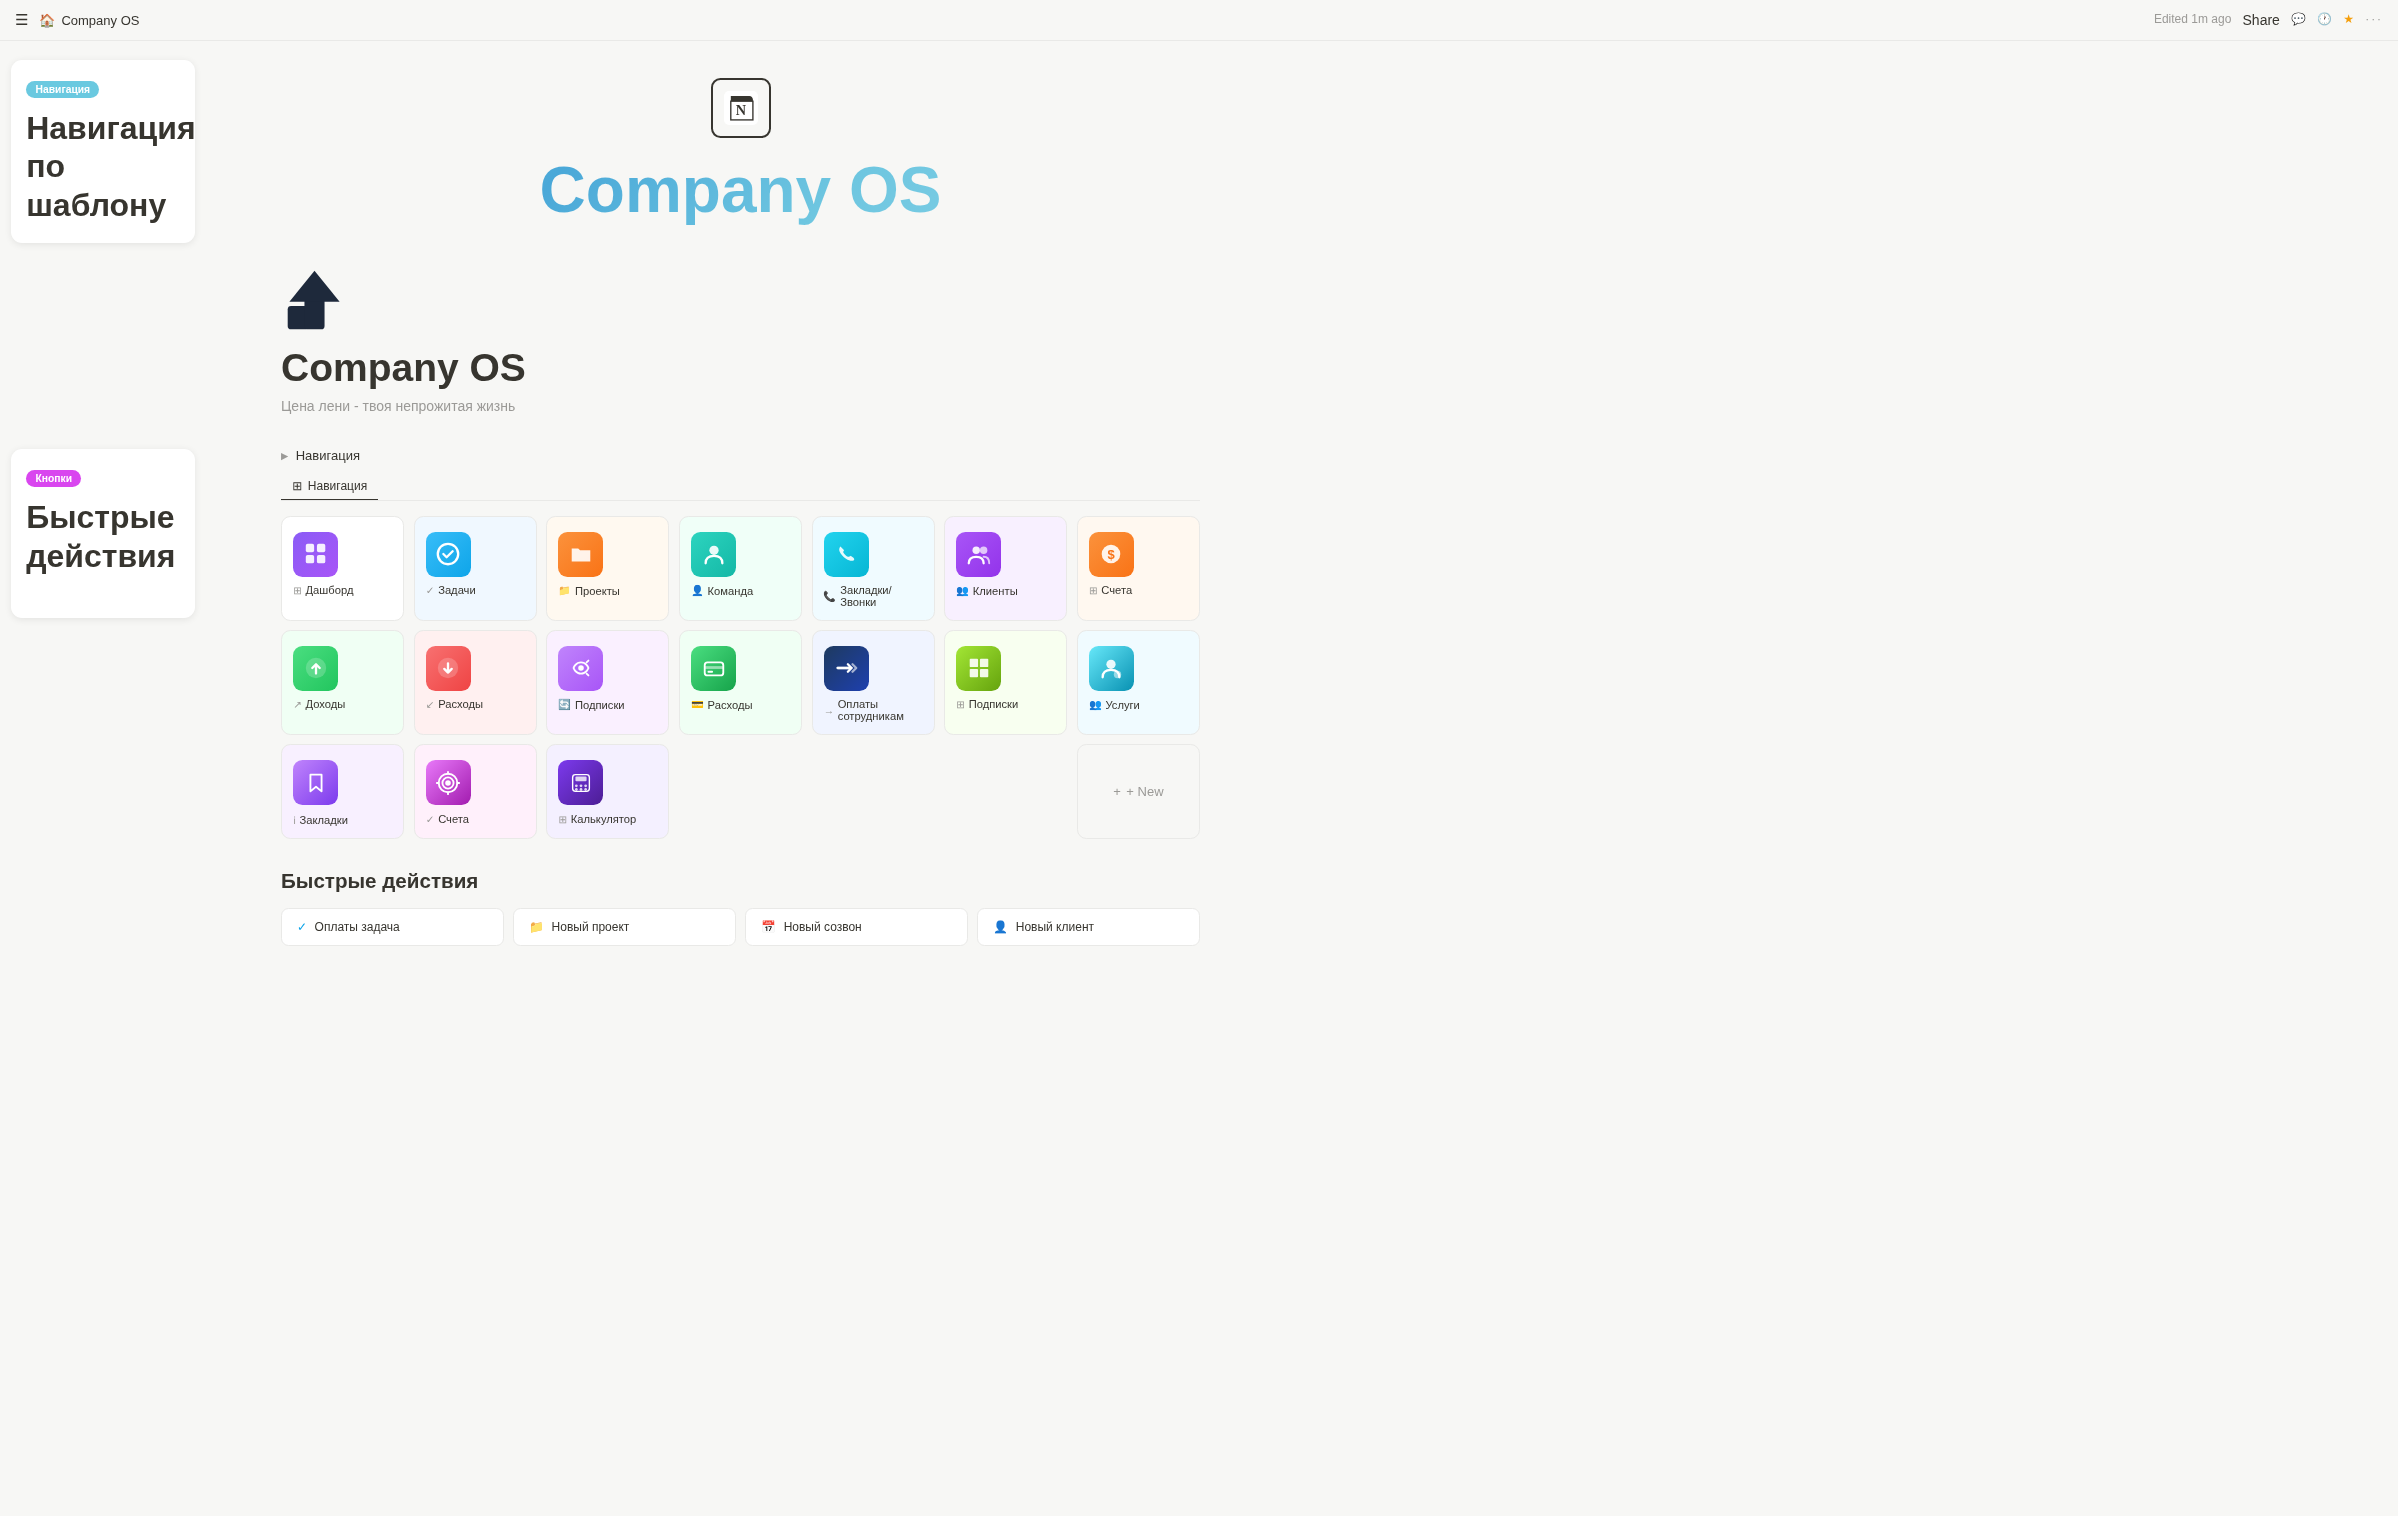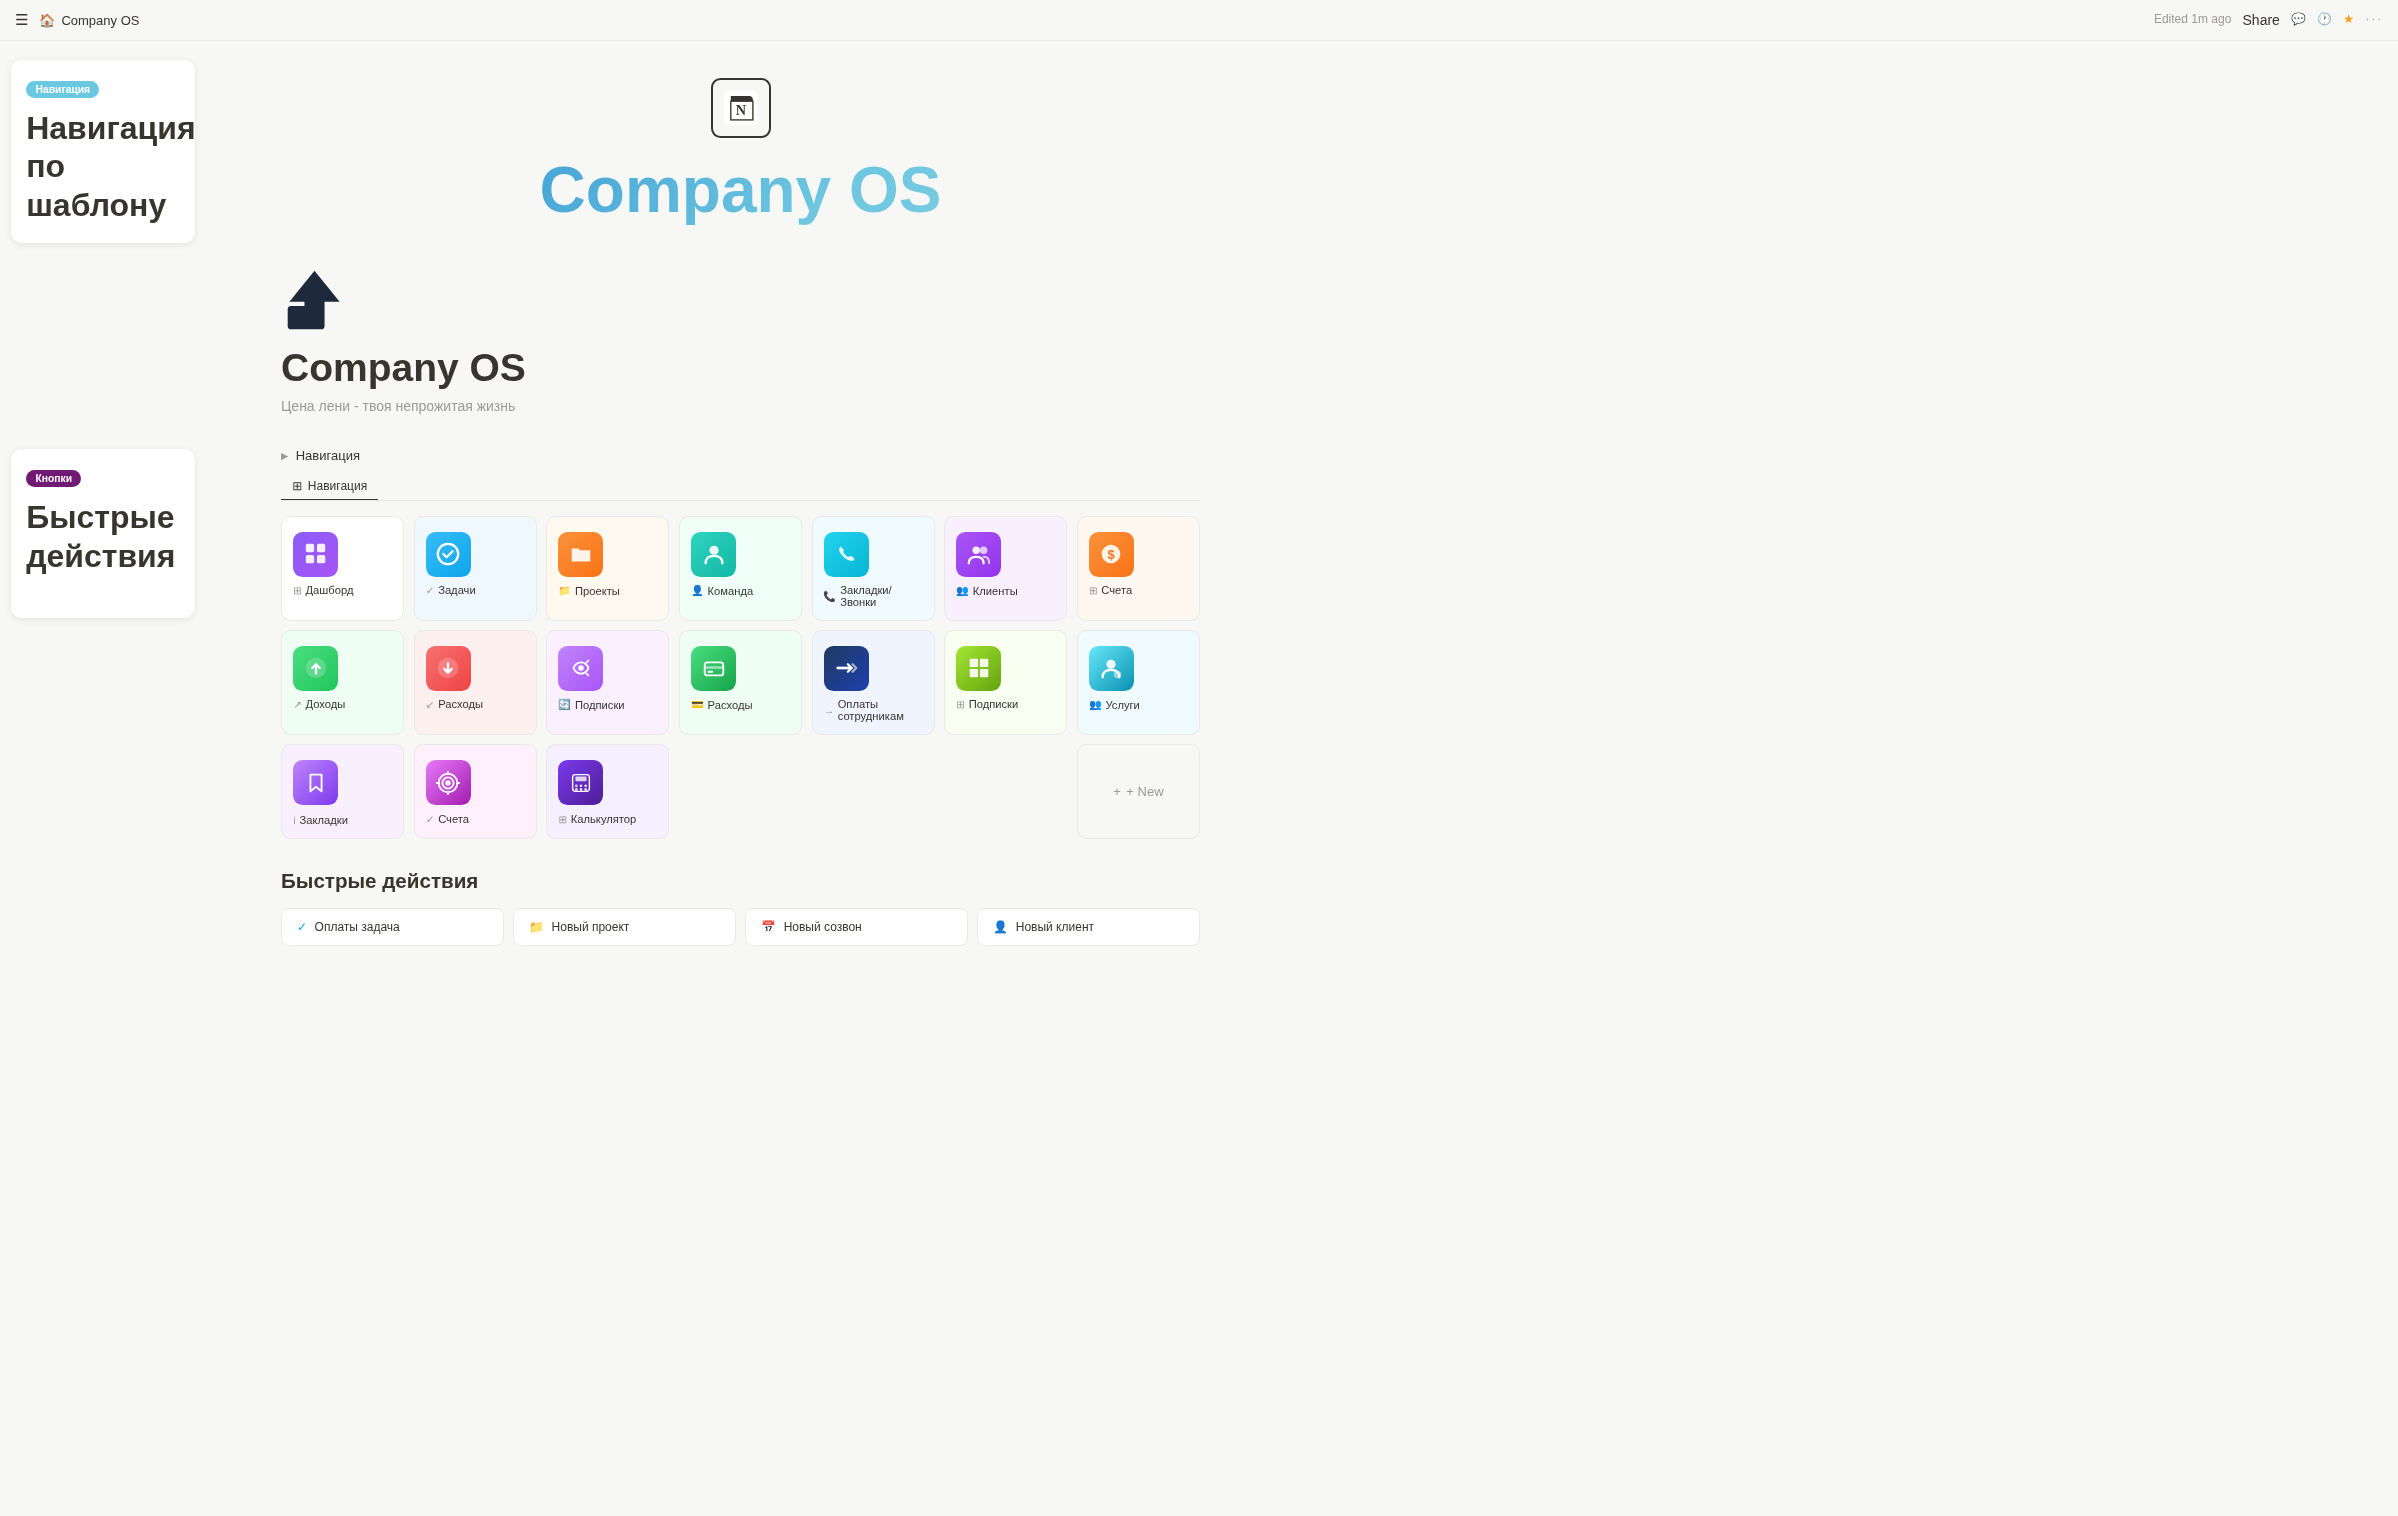--- a/index.html
+++ b/index.html
@@ -72,21 +72,21 @@
     .hint-badge {
       display: inline-block;
       padding: 2.8px 9.4px;
       border-radius: 19px;
       font-size: 10.3px;
       font-weight: 600;
       color: white;
       margin-bottom: 11.2px;
     }
     .hint-badge.nav { background: #6ac9e0; }
-    .hint-badge.quick { background: #701a75; }
+    .hint-badge.quick { background: #d946ef; }
     .hint-card h2 {
       font-size: 32px;
       font-weight: 700;
       line-height: 1.2;
       color: #37352f;
     }
 
     
     .main-content {
       margin-left: 225px;

